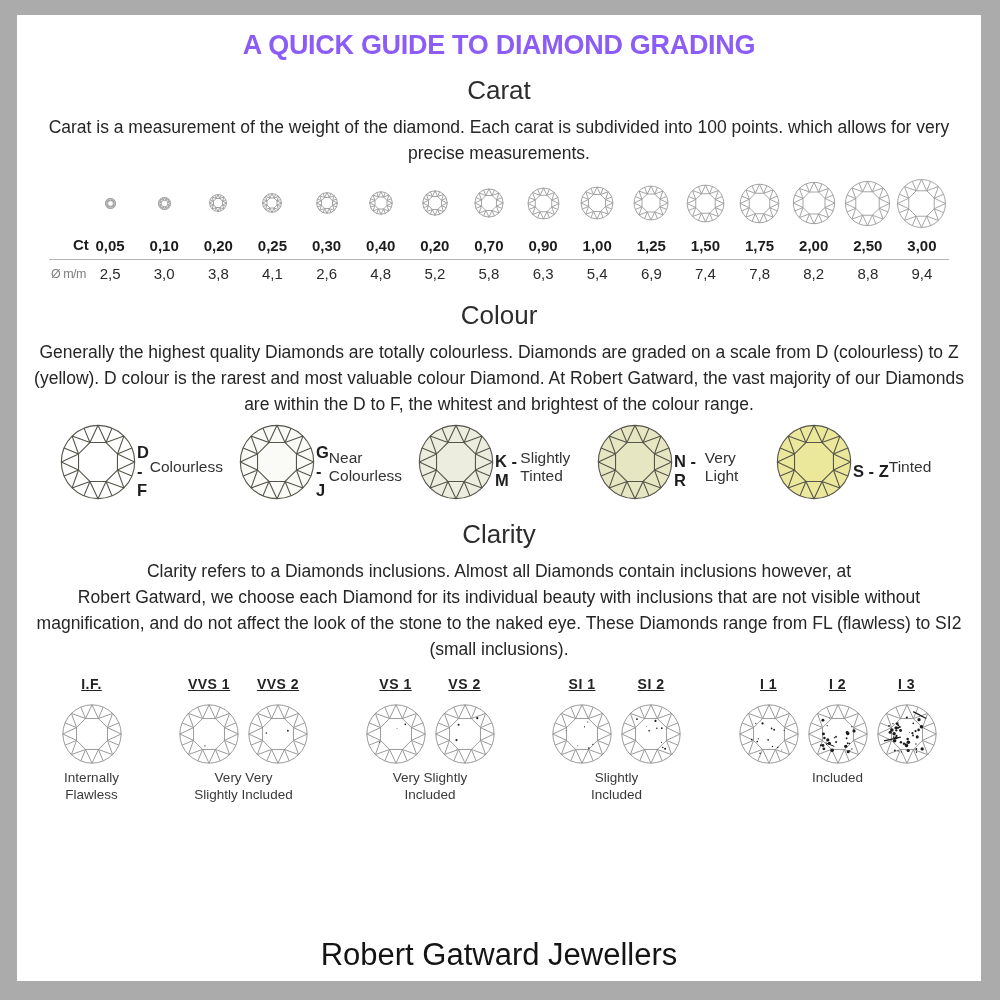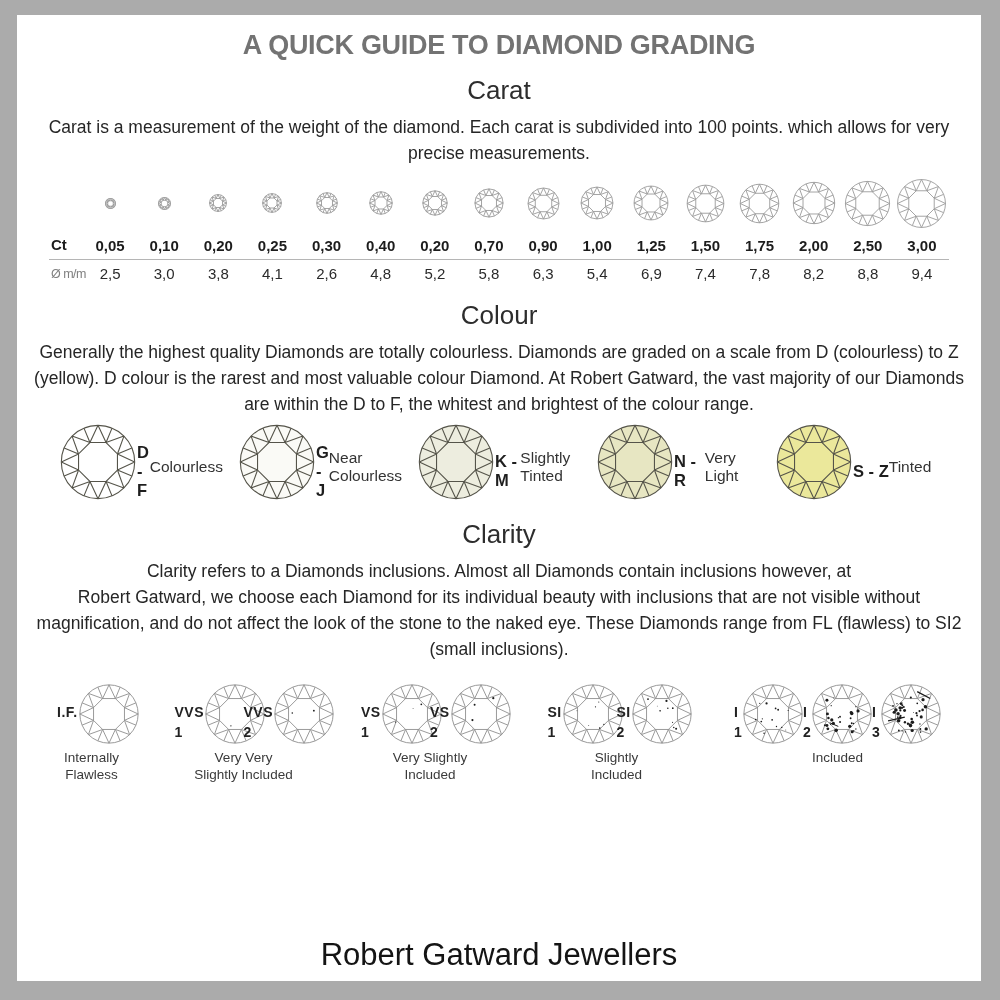--- a/index.html
+++ b/index.html
@@ -1,47 +1,47 @@
 <!DOCTYPE html>
 <html><head>
 <meta charset="utf-8">
 <style>
   html,body{margin:0;padding:0;}
   .frame{width:1000px;height:1000px;background:#ababab;position:relative;font-family:"Liberation Sans",sans-serif;}
   .page{position:absolute;left:17px;top:15px;right:19px;bottom:19px;background:#ffffff;
         display:flex;flex-direction:column;align-items:center;overflow:hidden;color:#222;}
-  .title{margin:15px 0 0;font-size:27px;font-weight:700;letter-spacing:-0.3px;color:#737373;text-align:right;}
+  .title{margin:15px 0 0;font-size:27px;font-weight:700;letter-spacing:-0.3px;color:#8b5cf6;text-align:right;}
   .sec-heading{font-size:26px;font-weight:400;color:#2d2d2d;margin:14px 0 6px;text-align:center;}
   .lead{font-size:17.5px;line-height:26px;color:#262626;text-align:center;margin:2px 0 0;white-space:pre-line;}
   .lead.carat-lead{width:920px;}
   .lead.colour-lead{width:935px;}
   .lead.clarity-lead{width:950px;}
 
   
   .carat-scale{position:relative;width:900px;margin-top:8px;height:112px;flex:none;}
-  .scale-prefix-ct{position:absolute;left:2px;top:58px;height:26px;line-height:26px;font-weight:700;font-size:15px;color:#1c1c1c;}
+  .scale-prefix-ct{position:absolute;left:24px;top:58px;height:26px;line-height:26px;font-weight:700;font-size:15px;color:#1c1c1c;}
   .scale-prefix-mm{position:absolute;left:2px;top:88px;height:24px;line-height:24px;font-size:12.5px;color:#808080;letter-spacing:-0.5px;}
   .scale-line{position:absolute;top:85px;left:0;right:0;border-top:1.5px solid #b5b5b5;}
   .scale-cols{display:flex;margin-left:34px;}
   .carat-col{flex:1;display:flex;flex-direction:column;align-items:center;}
   .d-box{height:58px;display:flex;align-items:center;justify-content:center;}
   .ct-val{height:27px;line-height:27px;font-weight:700;font-size:15px;color:#1c1c1c;}
   .mm-val{height:24px;margin-top:3px;line-height:24px;font-size:15px;color:#2a2a2a;}
 
   
   .colour-row{display:flex;justify-content:space-between;width:880px;margin-top:6px;flex:none;}
   .colour-col{width:164px;display:flex;flex-direction:row;align-items:center;}
   .grade-range{font-weight:700;font-size:16.5px;margin-top:14px;color:#1e1e1e;}
   .grade-label{font-size:15.5px;margin-top:6px;color:#333;}
 
   
   .clarity-row{display:flex;justify-content:space-between;width:884px;margin-top:12px;align-items:flex-start;flex:none;}
   .clarity-group{display:flex;flex-direction:column;align-items:center;}
   .clarity-items{display:flex;}
-  .clarity-item{width:69px;display:flex;flex-direction:row;align-items:center;}
+  .clarity-item{width:69px;display:flex;flex-direction:column;align-items:center;text-decoration:underline;}
   .c-label{font-size:14px;font-weight:700;color:#222;height:20px;line-height:20px;letter-spacing:0.5px;}
   .clarity-item svg{margin-top:9px;}
   .c-desc{font-size:13.5px;line-height:17px;color:#3a3a3a;text-align:center;white-space:pre-line;}
 
   .brand{margin-top:auto;margin-bottom:8px;font-size:31px;color:#141414;text-align:center;}
 </style>
 </head>
 <body>
 
 <div class="frame">

